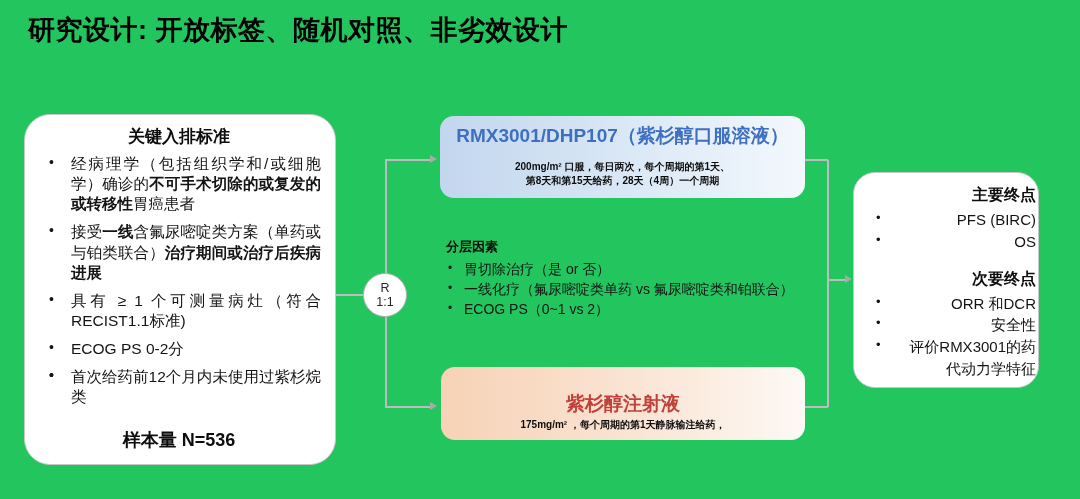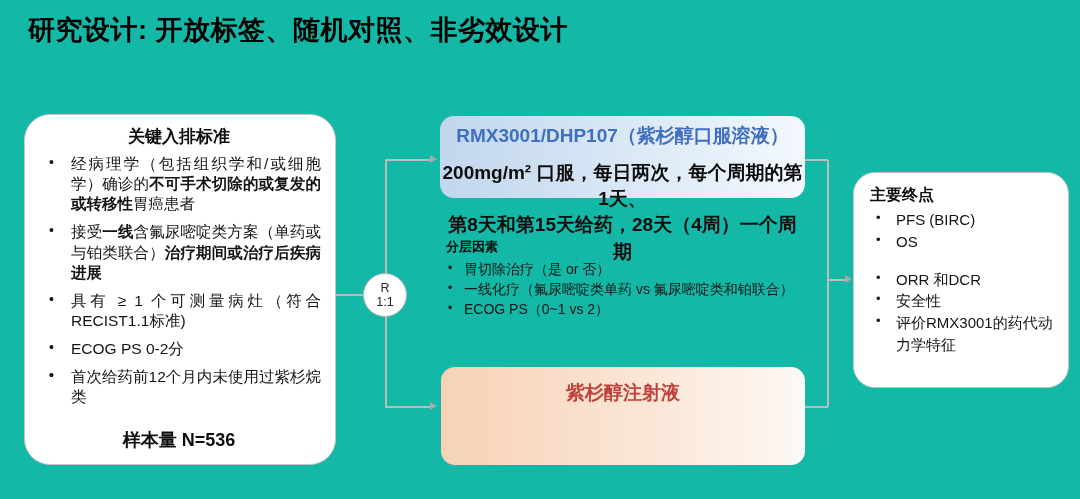--- a/index.html
+++ b/index.html
@@ -1,17 +1,17 @@
 <!DOCTYPE html>
 <html><head>
 <meta charset="utf-8">
 <style>
   html,body{margin:0;padding:0;background:#fff;}
   #canvas{
-    position:relative;width:1080px;height:499px;background:#14b8a6;
+    position:relative;width:1080px;height:499px;background:#22c55e;
     font-family:"Liberation Sans","DejaVu Sans",sans-serif;
     color:#111;overflow:hidden;
   }
   
   .slide-title{
     position:absolute;left:28px;top:12px;font-size:27px;font-weight:700;
     color:#000;letter-spacing:0.5px;white-space:nowrap;
   }
   
   .outline-box{
@@ -34,36 +34,36 @@
     font-size:12.5px;line-height:1.15;color:#262626;
   }
   
   .arm-box{position:absolute;box-sizing:border-box;text-align:center;}
   #oral-box{
     left:440px;top:116px;width:365px;height:82px;border-radius:14px;
     background:linear-gradient(90deg,#c2d6ee 0%,#dce9f6 55%,#f3f8fd 100%);
     padding-top:7px;
   }
   #oral-box .arm-title{font-size:19px;font-weight:700;color:#3f6fc1;margin-bottom:11px;}
-  .arm-line{font-size:19px;font-weight:700;color:#0d0d0d;line-height:1.38;}
+  .arm-line{font-size:10px;font-weight:700;color:#0d0d0d;line-height:1.38;}
   #iv-box{
-    left:441px;top:367px;width:364px;height:98px;border-radius:14px;
+    left:441px;top:367px;width:364px;height:73px;border-radius:14px;
     background:linear-gradient(90deg,#f7d2b6 0%,#fae5d5 55%,#fdf9f5 100%);
-    padding-top:13px;
+    padding-top:24px;
     text-align:center;
   }
   #iv-box .arm-title{font-size:19px;font-weight:700;color:#bf423a;margin-bottom:1px;}
   
   #strat-block{position:absolute;left:446px;top:238px;width:384px;}
   #strat-block .strat-title{font-size:13px;font-weight:700;color:#0d0d0d;margin-bottom:4px;}
   ul.slist{list-style:none;margin:0;padding:0;}
   ul.slist li{position:relative;padding-left:18px;font-size:14px;line-height:1.42;color:#141414;white-space:nowrap;}
   ul.slist li .mk{position:absolute;left:2px;top:0;font-size:12px;}
   
-  #endpoints-box{left:853px;top:172px;width:216px;height:216px;border-radius:22px;padding:12px 2px 8px 16px;}
+  #endpoints-box{left:853px;top:172px;width:186px;height:216px;border-radius:22px;padding:12px 2px 8px 16px;text-align:right;}
   #endpoints-box .ep-title{font-size:16px;font-weight:700;color:#0d0d0d;margin:0 0 3px 0;}
   ul.elist{list-style:none;margin:0 0 0 0;padding:0;}
   ul.elist li{position:relative;padding-left:26px;font-size:15px;line-height:1.45;color:#141414;}
   ul.elist li .mk{position:absolute;left:6px;top:0;font-size:13px;}
   .ep-gap{height:16px;}
   
   .h-line,.v-line{position:absolute;background:#bdbdbd;z-index:1;}
   .h-line{height:1.6px;}
   .v-line{width:1.6px;}
   .arrow-r{position:absolute;width:0;height:0;z-index:2;
@@ -136,33 +136,35 @@
         <span class="mk">•</span><span>一线化疗（氟尿嘧啶类单药 vs 氟尿嘧啶类和铂联合）</span>
       </li>
       <li>
         <span class="mk">•</span><span>ECOG PS（0~1 vs 2）</span>
       </li>
     </ul>
   </div>
 
   <div id="iv-box" class="arm-box">
     <div class="arm-title">紫杉醇注射液</div>
+    <div class="arm-line">175mg/m² ，每个周期的第1天静脉输注给药，</div>
   </div>
 
   <div id="endpoints-box" class="outline-box">
     <div class="ep-title">主要终点</div>
     <ul class="elist">
       <li>
         <span class="mk">•</span><span>PFS (BIRC)</span>
       </li>
       <li>
         <span class="mk">•</span><span>OS</span>
       </li>
     </ul>
     <div class="ep-gap"></div>
+    <div class="ep-title">次要终点</div>
     <ul class="elist">
       <li>
         <span class="mk">•</span><span>ORR 和DCR</span>
       </li>
       <li>
         <span class="mk">•</span><span>安全性</span>
       </li>
       <li>
         <span class="mk">•</span><span>评价RMX3001的药代动力学特征</span>
       </li>

